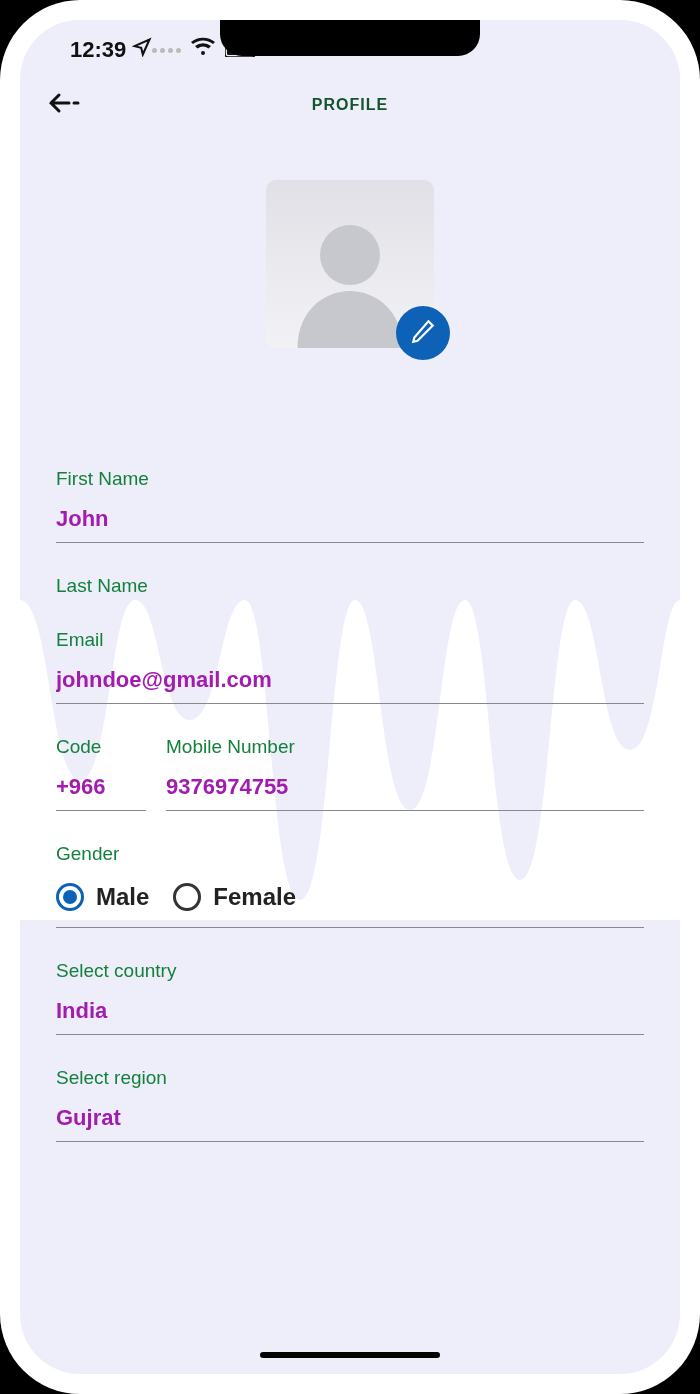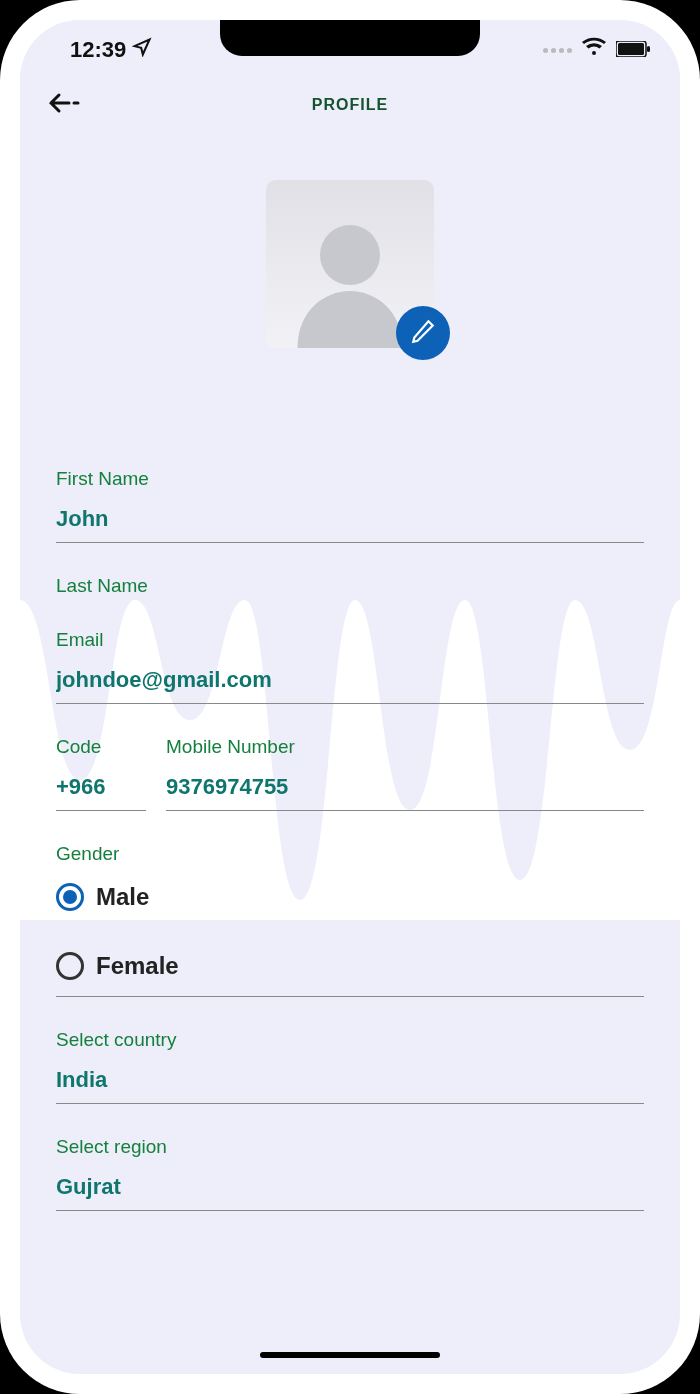--- a/index.html
+++ b/index.html
@@ -35,21 +35,20 @@
     height: 900px;
     pointer-events: none;
   }
   .drips svg { width: 100%; height: 100%; }
   
   .status-bar {
     position: relative;
     height: 50px;
     display: flex;
     align-items: center;
-    justify-content: space-between;
     padding: 10px 30px 0 50px;
     font-weight: 700;
     font-size: 22px;
     color: #111;
     z-index: 5;
   }
   .status-left { display: flex; align-items: center; gap: 6px; }
   .status-right { display: flex; align-items: center; gap: 10px; }
   .dots { display:flex; gap:3px; }
   .dots span { width:5px; height:5px; border-radius:50%; background:#bbb; }
@@ -118,32 +117,31 @@
     font-weight: 500;
     margin-bottom: 10px;
   }
   .input {
     width: 100%;
     border: none;
     border-bottom: 1.5px solid #888;
     background: transparent;
     font-size: 22px;
     font-weight: 600;
-    color: #0f766e;
+    color: #a21caf;
     padding: 6px 0 10px 0;
     outline: none;
   }
   .row { display:flex; gap: 20px; justify-content: center; }
   .col-code { width: 90px; }
   .col-mobile { flex: 1; }
   .gender-row {
-    display:flex; align-items:flex-start; gap: 41px;
+    display:flex; align-items:flex-end; gap: 24px;
     border-bottom: 1.5px solid #888;
     padding: 8px 0 16px 0;
-    flex-direction: column;
   }
   .radio {
     width: 28px; height: 28px; border-radius:50%;
     border: 3px solid #333;
     display:flex; align-items:center; justify-content:center;
     cursor:pointer;
   }
   .radio.checked { border-color:#0d62b8; }
   .radio.checked::after {
     content:''; width:14px; height:14px; border-radius:50%;

